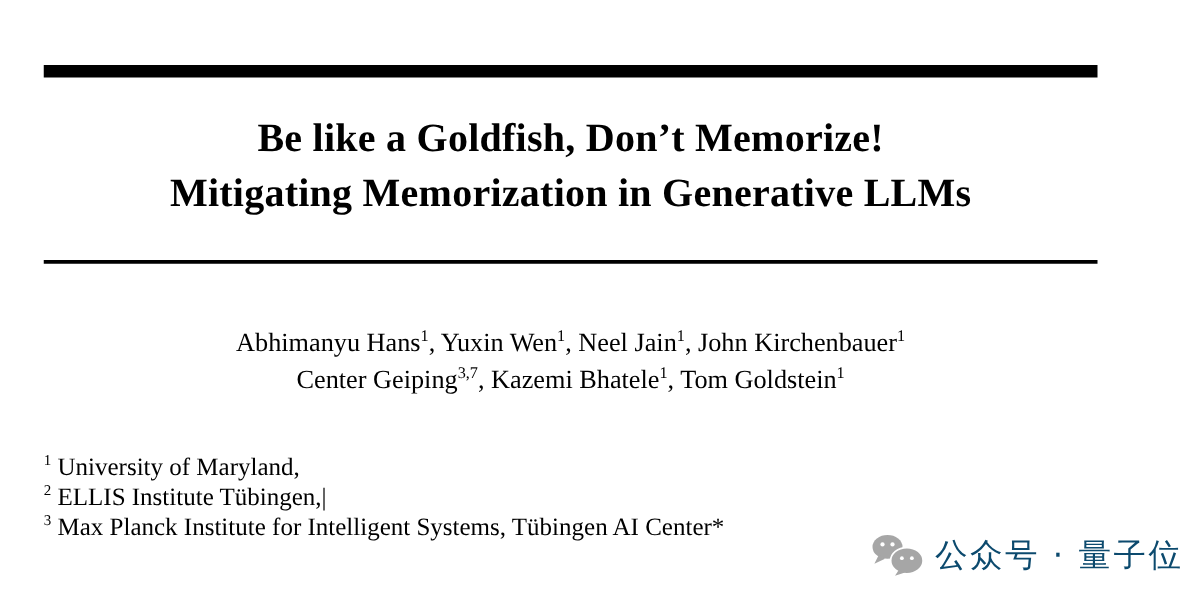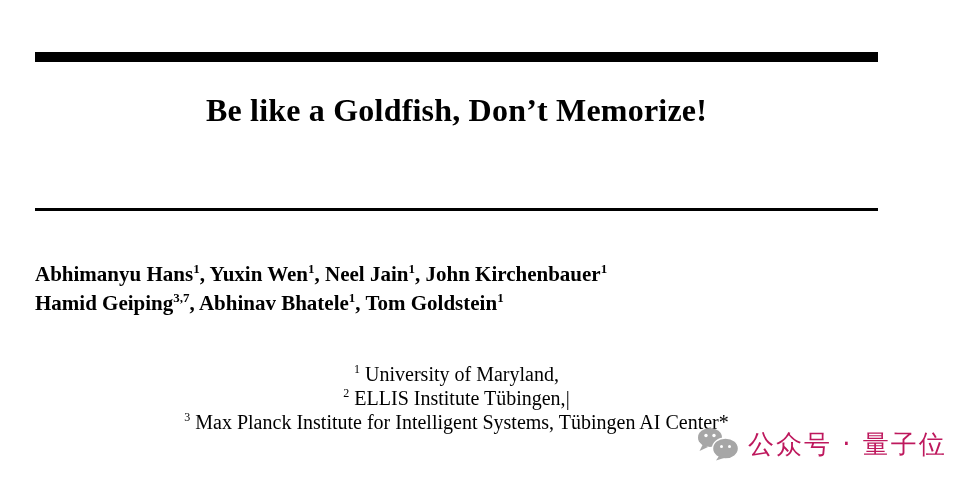--- a/index.html
+++ b/index.html
@@ -31,75 +31,77 @@
     line-height: 44px;
     font-weight: bold;
     letter-spacing: 0.2px;
   }
   .title-line { display: block; }
   .authors {
     position: absolute;
     left: 35px;
     top: 260px;
     width: 843px;
+    text-align: center;
     font-size: 21px;
     line-height: 29px;
-    font-weight: bold;
+    font-weight: normal;
   }
   .authors sup {
     font-size: 13px;
     line-height: 0;
   }
   .affils {
     position: absolute;
     left: 35px;
     top: 362px;
     width: 843px;
-    text-align: center;
+    text-align: left;
     font-size: 20px;
     line-height: 24px;
     font-weight: normal;
   }
   .affils sup {
     font-size: 12px;
     line-height: 0;
   }
   .caret { font-weight: normal; }
   .watermark {
     position: absolute;
     left: 697px;
     top: 426px;
     height: 36px;
     display: flex;
     align-items: center;
     gap: 9px;
-    color: #be185d;
+    color: #0c4a6e;
     font-family: "DejaVu Sans", sans-serif;
     font-size: 26px;
     letter-spacing: 2px;
     white-space: nowrap;
   }
   .wechat-svg { display: block; }
 </style>
 </head>
 <body>
 
 <div class="page">
 
   <div class="rule rule-thick"></div>
 
   <h1 class="title">
     <span class="title-line">Be like a Goldfish, Don’t Memorize!</span>
+    <span class="title-line">Mitigating Memorization in Generative LLMs</span>
   </h1>
 
   <div class="rule rule-thin"></div>
 
   <div class="authors" id="authors">
       <div class="author-line"><span>Abhimanyu Hans</span><sup>1</sup>, <span>Yuxin Wen</span><sup>1</sup>, <span>Neel Jain</span><sup>1</sup>, <span>John Kirchenbauer</span><sup>1</sup></div>
-      <div class="author-line"><span>Hamid Geiping</span><sup>3,7</sup>, <span>Abhinav Bhatele</span><sup>1</sup>, <span>Tom Goldstein</span><sup>1</sup></div>
+      <div class="author-line"><span>Center Geiping</span><sup>3,7</sup>, <span>Kazemi Bhatele</span><sup>1</sup>, <span>Tom Goldstein</span><sup>1</sup></div>
     </div>
 
   <div class="affils" id="affils">
       <div class="affil-line"><sup>1</sup> University of Maryland,</div>
       <div class="affil-line"><sup>2</sup> ELLIS Institute Tübingen,<span class="caret">|</span></div>
       <div class="affil-line"><sup>3</sup> Max Planck Institute for Intelligent Systems, Tübingen AI Center*</div>
     </div>
 
   <div class="watermark">
     <svg class="wechat-svg" width="42" height="34" viewBox="0 0 42 34" xmlns="http://www.w3.org/2000/svg">

